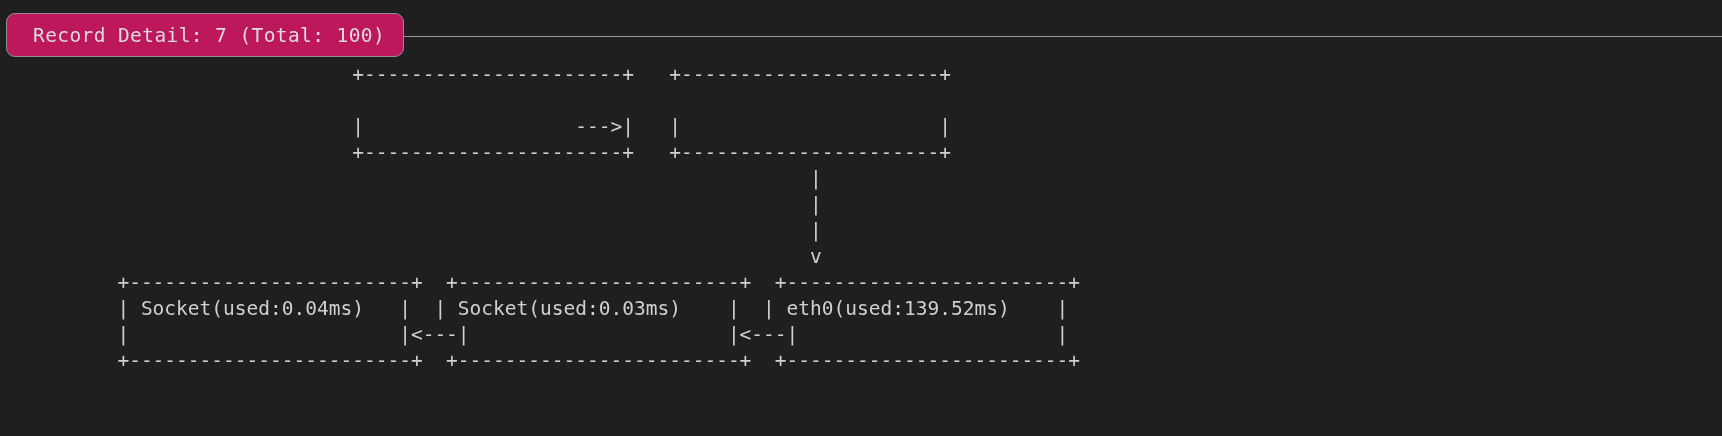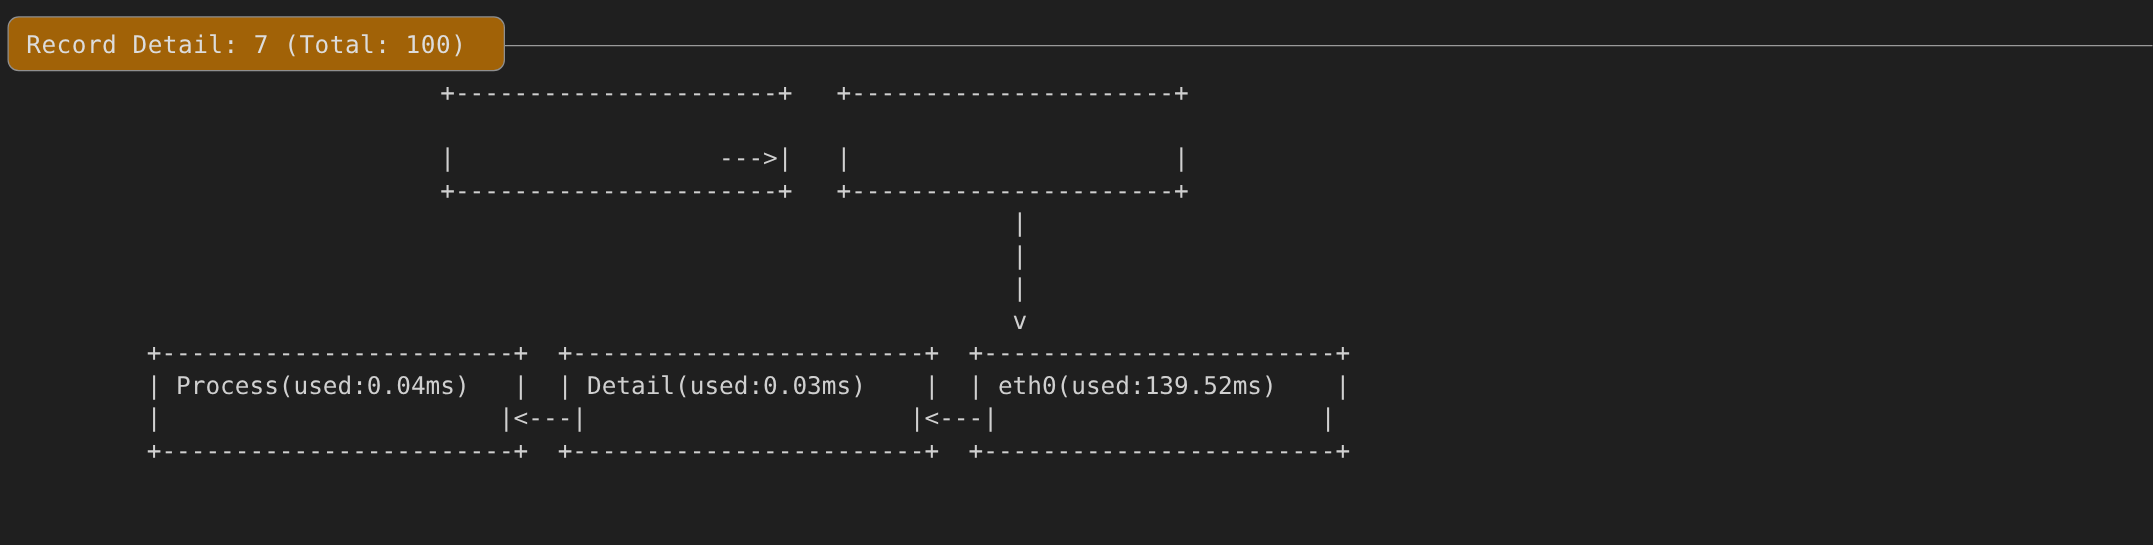--- a/index.html
+++ b/index.html
@@ -34,24 +34,24 @@
   }
   #title-box {
     position: absolute;
     left: 6px;
     top: 13px;
     width: 398px;
     height: 44px;
     box-sizing: border-box;
     border: 1px solid #8f8f8f;
     border-radius: 9px;
-    background: #a16207;
+    background: #be185d;
     display: flex;
     align-items: center;
-    padding-left: 14px;
+    padding-left: 26px;
   }
   #title-text {
     font-size: 19.5px;
     letter-spacing: 0.4px;
     color: #dcdcdc;
     white-space: pre;
   }
 
   
   #ascii-canvas {
@@ -90,17 +90,17 @@
   <div class="ascii-line" style="top:0px;">                              +----------------------+   +----------------------+</div>
   <div class="ascii-line" style="top:52px;">                              |                  ---&gt;|   |                      |</div>
   <div class="ascii-line" style="top:78px;">                              +----------------------+   +----------------------+</div>
 
   <div class="ascii-line" style="top:104px;">                                                                     |</div>
   <div class="ascii-line" style="top:130px;">                                                                     |</div>
   <div class="ascii-line" style="top:156px;">                                                                     |</div>
   <div class="ascii-line" style="top:182px;">                                                                     v</div>
 
   <div class="ascii-line" style="top:208px;">          +------------------------+  +------------------------+  +------------------------+</div>
-  <div class="ascii-line" style="top:234px;">          | Process(used:0.04ms)   |  | Detail(used:0.03ms)    |  | eth0(used:139.52ms)    |</div>
+  <div class="ascii-line" style="top:234px;">          | Socket(used:0.04ms)   |  | Socket(used:0.03ms)    |  | eth0(used:139.52ms)    |</div>
   <div class="ascii-line" style="top:260px;">          |                       |&lt;---|                      |&lt;---|                      |</div>
   <div class="ascii-line" style="top:286px;">          +------------------------+  +------------------------+  +------------------------+</div>
 
 </div>
 
 </body></html>

